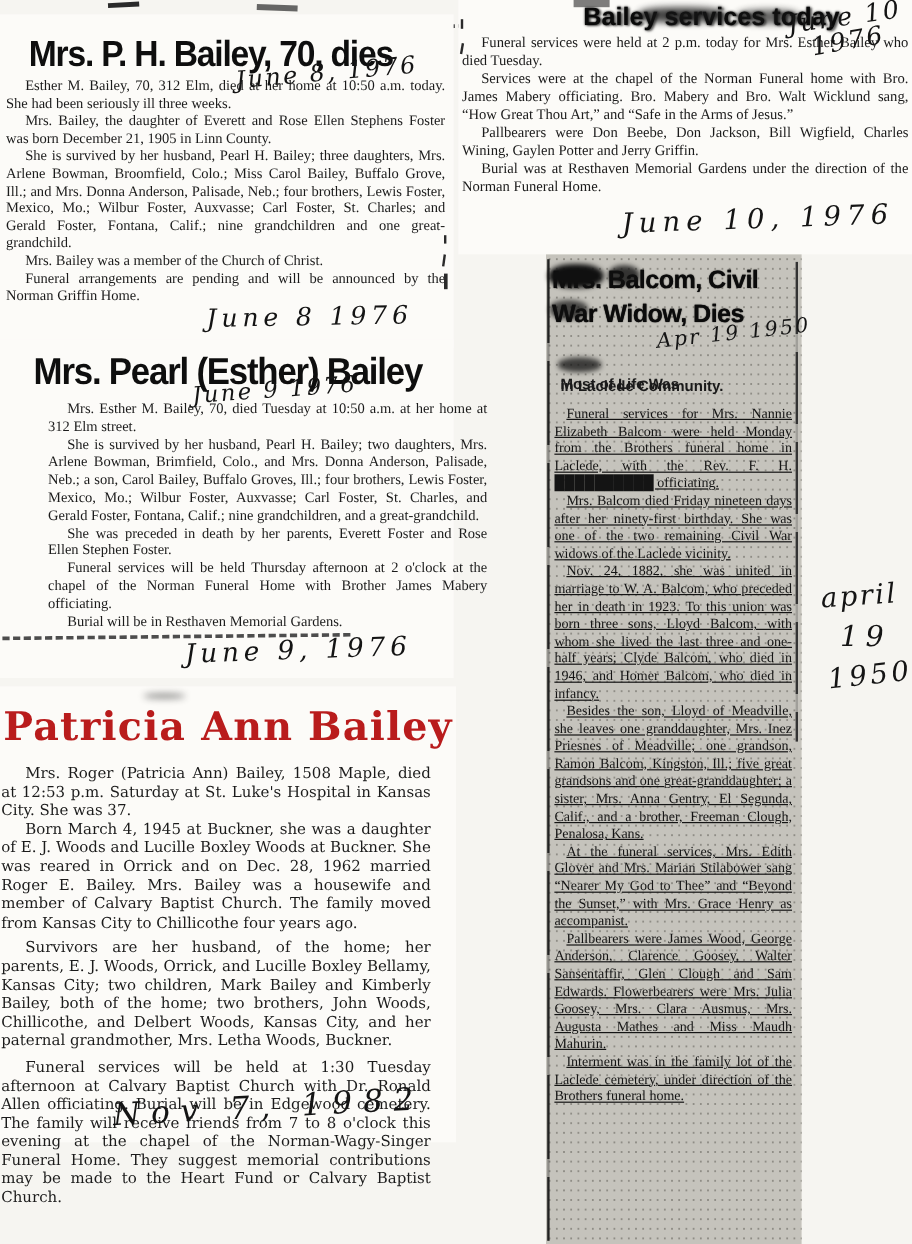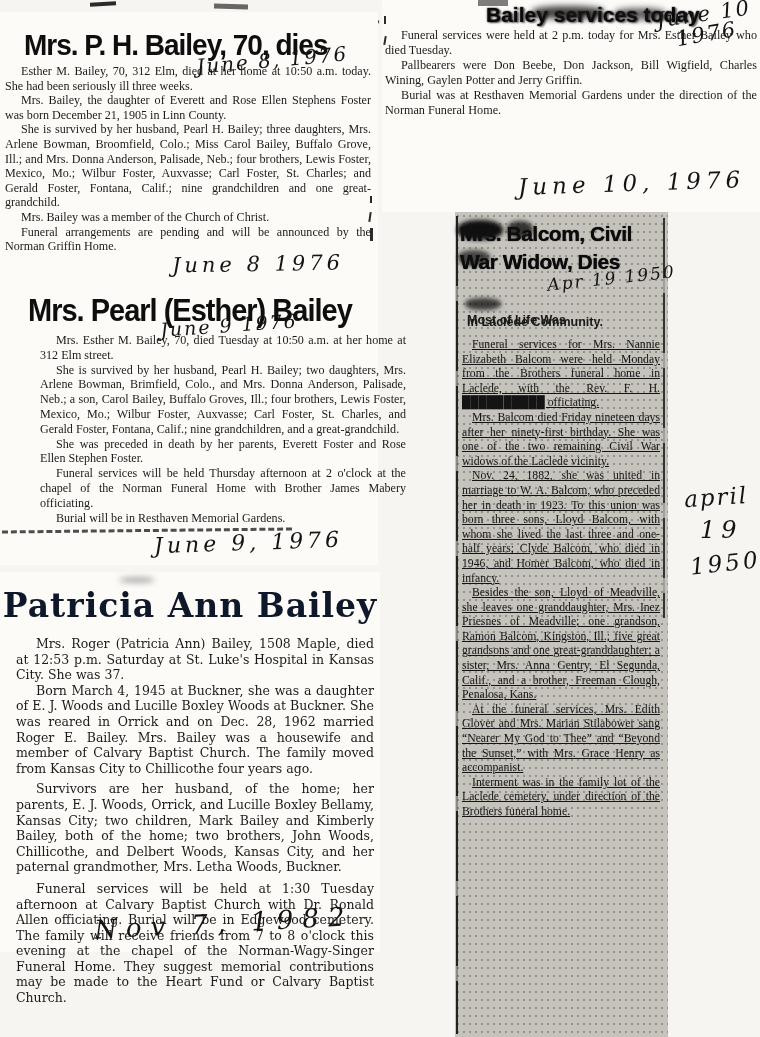--- a/index.html
+++ b/index.html
@@ -2,38 +2,38 @@
 <html><head>
 <meta charset="utf-8">
 <style>
   html,body{margin:0;padding:0;background:#e8e7e3;}
   .page{position:relative;width:760px;height:1037px;background:#f6f5f1;overflow:hidden;
         font-family:"Liberation Serif",serif;color:#1b1b1b;}
   .clip{position:absolute;background:#fcfbf8;}
   .newsbody p{margin:0;text-indent:16px;text-align:justify;}
   .headline-sans{font-family:"Liberation Sans",sans-serif;font-weight:bold;color:#0e0e0e;
         white-space:nowrap;transform:scaleY(1.08);transform-origin:left top;}
-  .headline-serif{font-family:"DejaVu Serif",serif;font-weight:bold;color:#0f172a;}
+  .headline-serif{font-family:"DejaVu Serif",serif;font-weight:bold;color:#b91c1c;}
   .hw{position:absolute;font-family:"DejaVu Serif",serif;font-style:italic;color:#141414;
       white-space:nowrap;letter-spacing:2px;}
   .dashline{position:absolute;border-top:3px dashed #4d4d4d;height:0;}
   .blob{position:absolute;background:#101010;border-radius:45%;filter:blur(2px);}
   .smear{position:absolute;background:#161616;border-radius:40%;filter:blur(3px);opacity:.8;}
   .tick{position:absolute;background:#2a2a2a;}
   
   .clip-ph{left:0;top:12px;width:378px;height:278px;}
   .clip-ph .newsbody{position:absolute;left:5px;top:52px;width:366px;
         font-size:12.1px;line-height:14.6px;}
   
   .clip-pearl{left:0;top:283px;width:378px;height:282px;}
   .clip-pearl .newsbody{position:absolute;left:5px;top:50px;width:366px;
         font-size:12.1px;line-height:14.8px;margin-left:35px;}
   
   .clip-patricia{left:0;top:572px;width:380px;height:380px;}
-  .clip-patricia .newsbody{position:absolute;left:16px;top:64px;width:358px;
+  .clip-patricia .newsbody{position:absolute;left:1px;top:64px;width:358px;
         font-size:12.5px;line-height:15.6px;font-family:"DejaVu Serif",serif;}
   .clip-patricia .newsbody p{text-indent:20px;}
   
   .clip-services{left:382px;top:0;width:378px;height:212px;}
   .clip-services .newsbody{position:absolute;left:3px;top:28px;width:372px;
         font-size:12.2px;line-height:15px;}
   
   .clip-balcom{left:455px;top:212px;width:213px;height:825px;
         background:#c5c3bc;color:#141414;
         background-image:radial-gradient(#8f8d86 0.6px,transparent 0.9px);
@@ -100,20 +100,21 @@
     </div>
   </section>
   <div class="hw" style="left:94px;top:908px;font-size:26px;letter-spacing:9px;transform:rotate(-3deg);">Nov 7, 1982</div>
 
   <section class="clip clip-services">
     <div class="services-headline">Bailey services today</div>
     <div class="smear" style="left:150px;top:6px;width:72px;height:13px;"></div>
     <div class="smear" style="left:232px;top:8px;width:52px;height:12px;opacity:.65;"></div>
     <div class="newsbody">
       <p>Funeral services were held at 2 p.m. today for Mrs. Esther Bailey who died Tuesday.</p>
+      <p>Services were at the chapel of the Norman Funeral home with Bro. James Mabery officiating. Bro. Mabery and Bro. Walt Wicklund sang, “How Great Thou Art,” and “Safe in the Arms of Jesus.”</p>
       <p>Pallbearers were Don Beebe, Don Jackson, Bill Wigfield, Charles Wining, Gaylen Potter and Jerry Griffin.</p>
       <p>Burial was at Resthaven Memorial Gardens under the direction of the Norman Funeral Home.</p>
     </div>
   </section>
   <div class="hw" style="left:656px;top:2px;font-size:21px;transform:rotate(-8deg);">June 10</div>
   <div class="hw" style="left:676px;top:22px;font-size:21px;transform:rotate(-10deg);">1976</div>
   <div class="hw" style="left:518px;top:170px;font-size:23px;letter-spacing:5px;transform:rotate(-2deg);">June 10, 1976</div>
 
   <section class="clip clip-balcom">
     <div class="vline" style="left:1px;top:4px;height:818px;background:repeating-linear-gradient(#222 0 70px,rgba(34,34,34,.35) 70px 85px);"></div>
@@ -126,20 +127,21 @@
     <div class="balcom-subhead" style="top:86px;margin-top:15px;">Most of Life Was</div>
     <div class="balcom-subhead" style="top:103px;">in Laclede Community.</div>
     <div class="blob" style="left:10px;top:86px;width:36px;height:12px;opacity:.75;"></div>
     <div class="hw" style="left:92px;top:56px;font-size:17px;transform:rotate(-6deg);">Apr 19 1950</div>
     <div class="newsbody">
       <p>Funeral services for Mrs. Nannie Elizabeth Balcom were held Monday from the Brothers funeral home in Laclede, with the Rev. F. H. ██████████ officiating.</p>
       <p>Mrs. Balcom died Friday nineteen days after her ninety-first birthday. She was one of the two remaining Civil War widows of the Laclede vicinity.</p>
       <p>Nov. 24, 1882, she was united in marriage to W. A. Balcom, who preceded her in death in 1923. To this union was born three sons, Lloyd Balcom, with whom she lived the last three and one-half years; Clyde Balcom, who died in 1946, and Homer Balcom, who died in infancy.</p>
       <p>Besides the son, Lloyd of Meadville, she leaves one granddaughter, Mrs. Inez Priesnes of Meadville; one grandson, Ramon Balcom, Kingston, Ill.; five great grandsons and one great-granddaughter; a sister, Mrs. Anna Gentry, El Segunda, Calif., and a brother, Freeman Clough, Penalosa, Kans.</p>
       <p>At the funeral services, Mrs. Edith Glover and Mrs. Marian Stilabower sang “Nearer My God to Thee” and “Beyond the Sunset,” with Mrs. Grace Henry as accompanist.</p>
+      <p>Pallbearers were James Wood, George Anderson, Clarence Goosey, Walter Sansentaffir, Glen Clough and Sam Edwards. Flowerbearers were Mrs. Julia Goosey, Mrs. Clara Ausmus, Mrs. Augusta Mathes and Miss Maudh Mahurin.</p>
       <p>Interment was in the family lot of the Laclede cemetery, under direction of the Brothers funeral home.</p>
     </div>
   </section>
 
   <div class="hw" style="left:684px;top:484px;font-size:23px;transform:rotate(-4deg);">april</div>
   <div class="hw" style="left:700px;top:516px;font-size:24px;letter-spacing:6px;">19</div>
   <div class="hw" style="left:690px;top:550px;font-size:23px;letter-spacing:3px;transform:rotate(-6deg);">1950</div>
 
   <div class="tick" style="left:90px;top:2px;width:26px;height:4px;transform:rotate(-3deg);"></div>
   <div class="tick" style="left:214px;top:4px;width:34px;height:5px;transform:rotate(2deg);opacity:.7;"></div>

